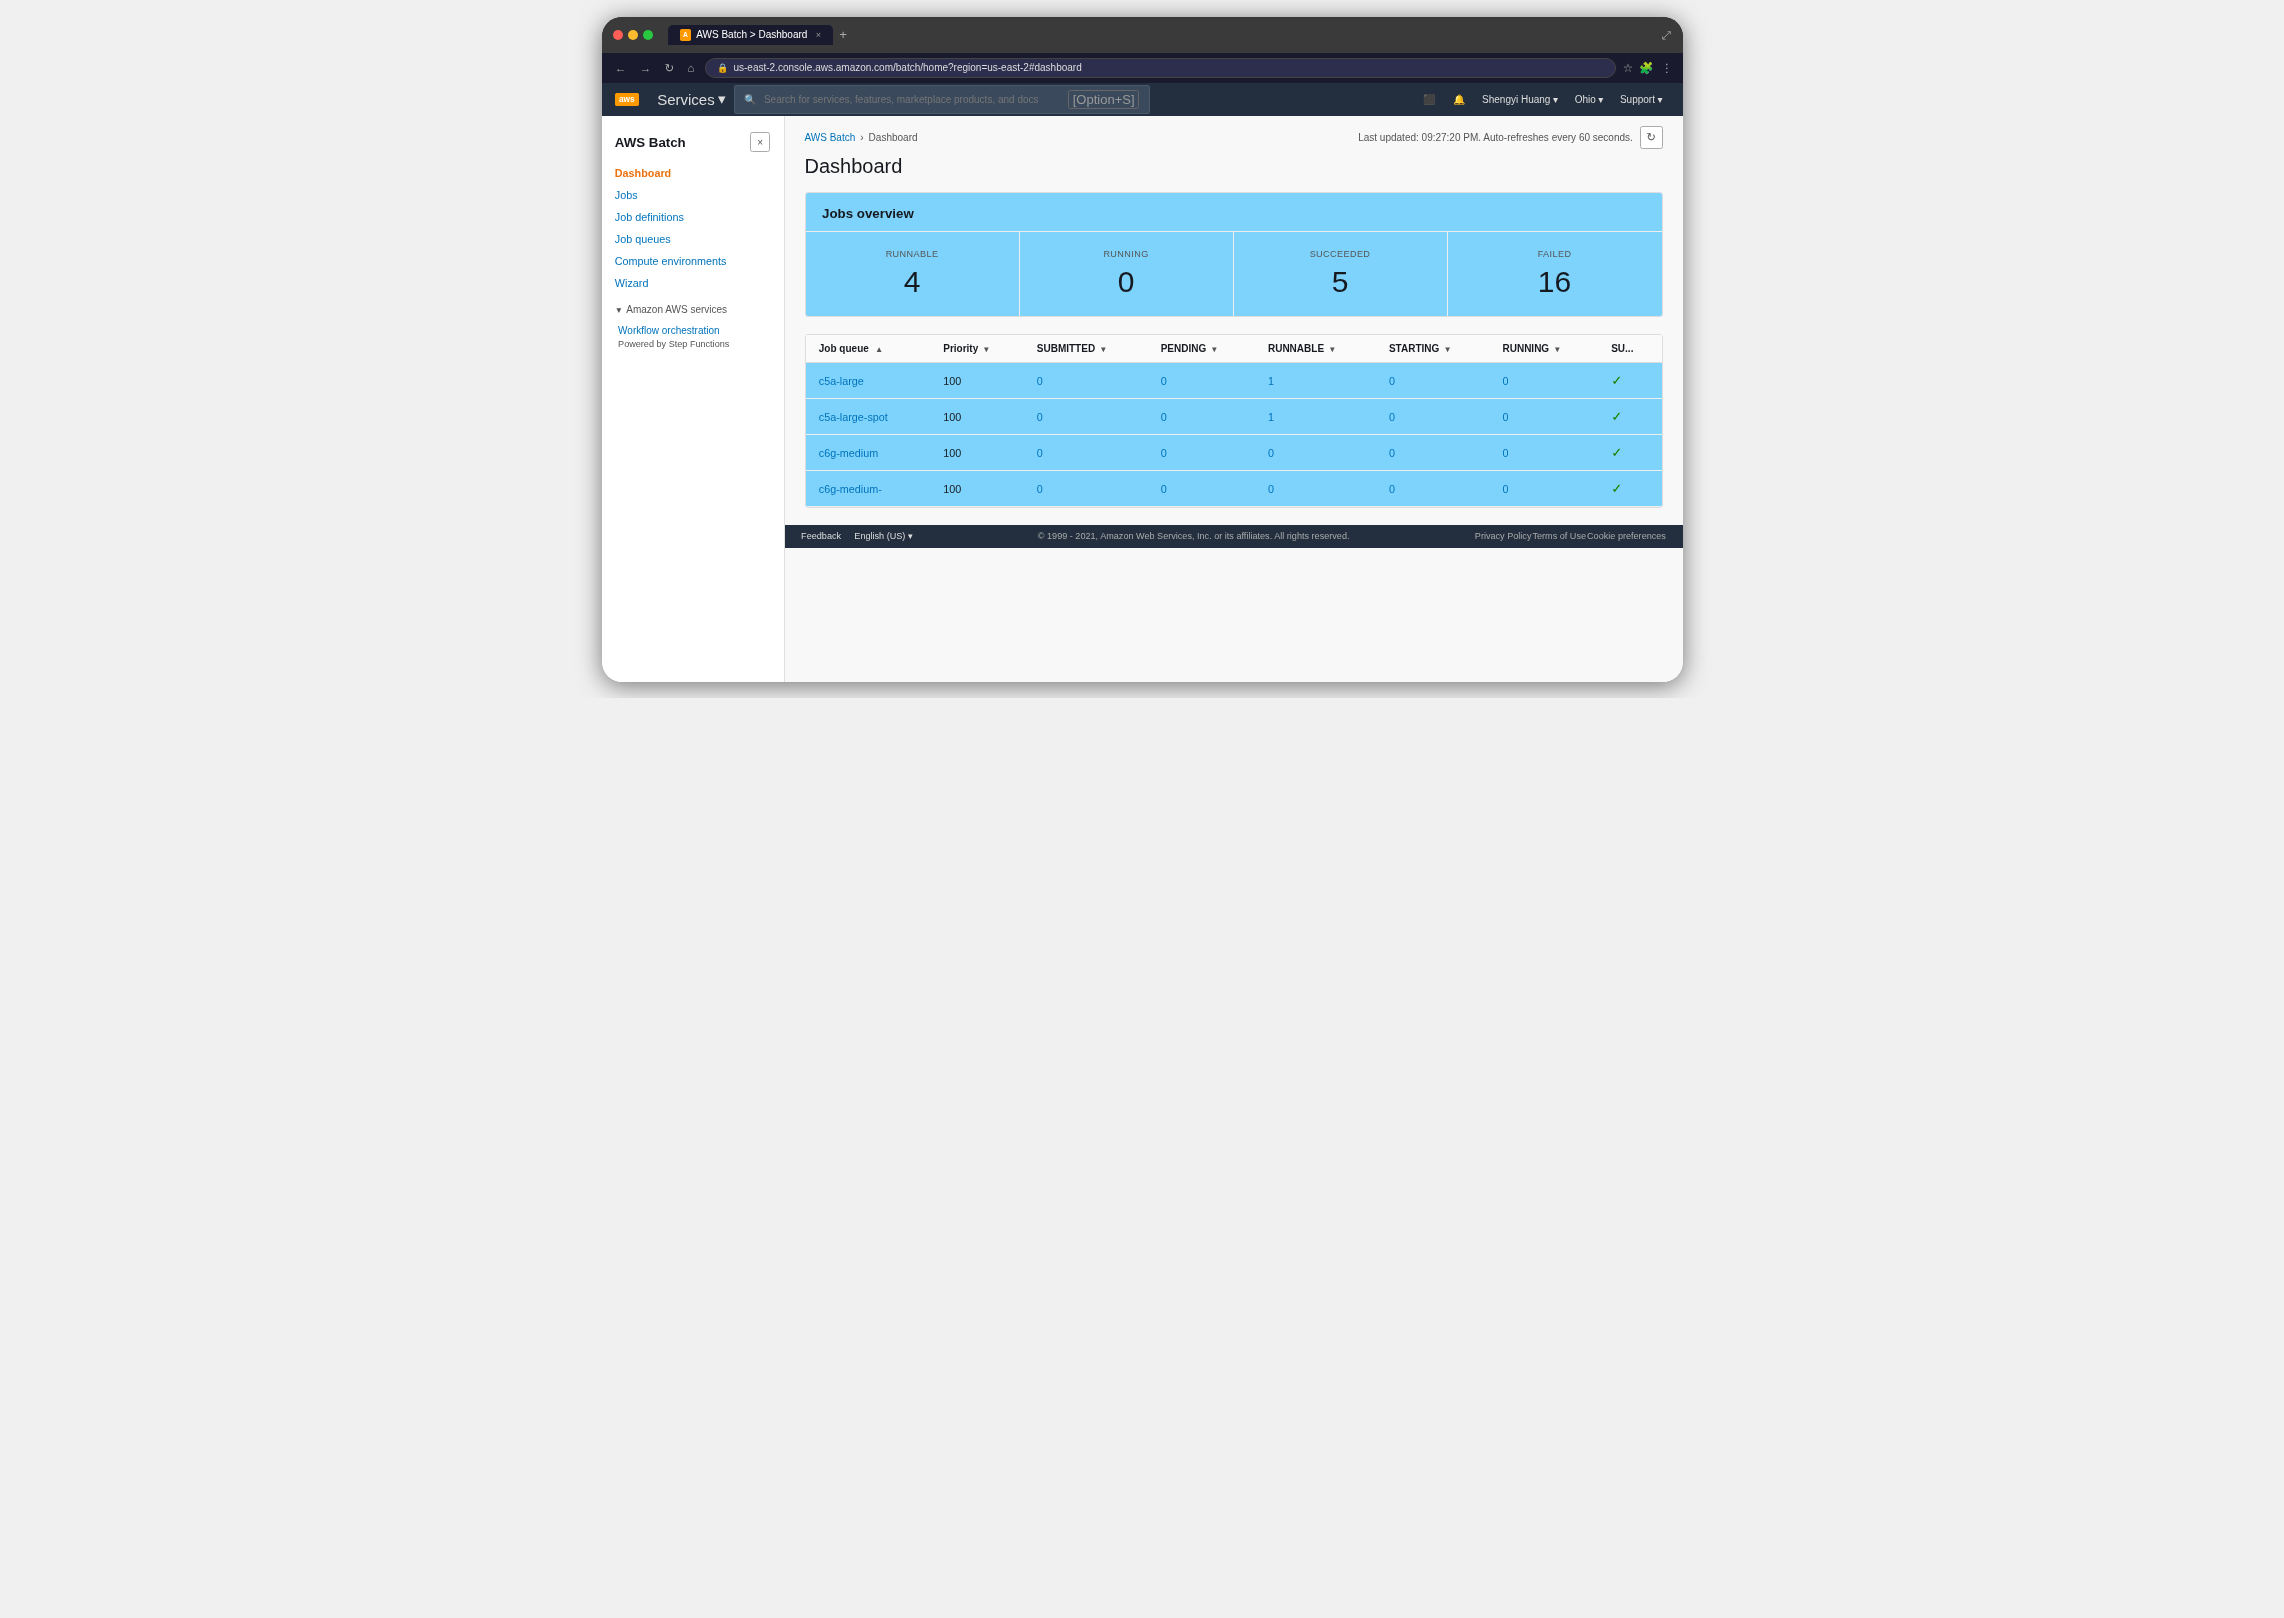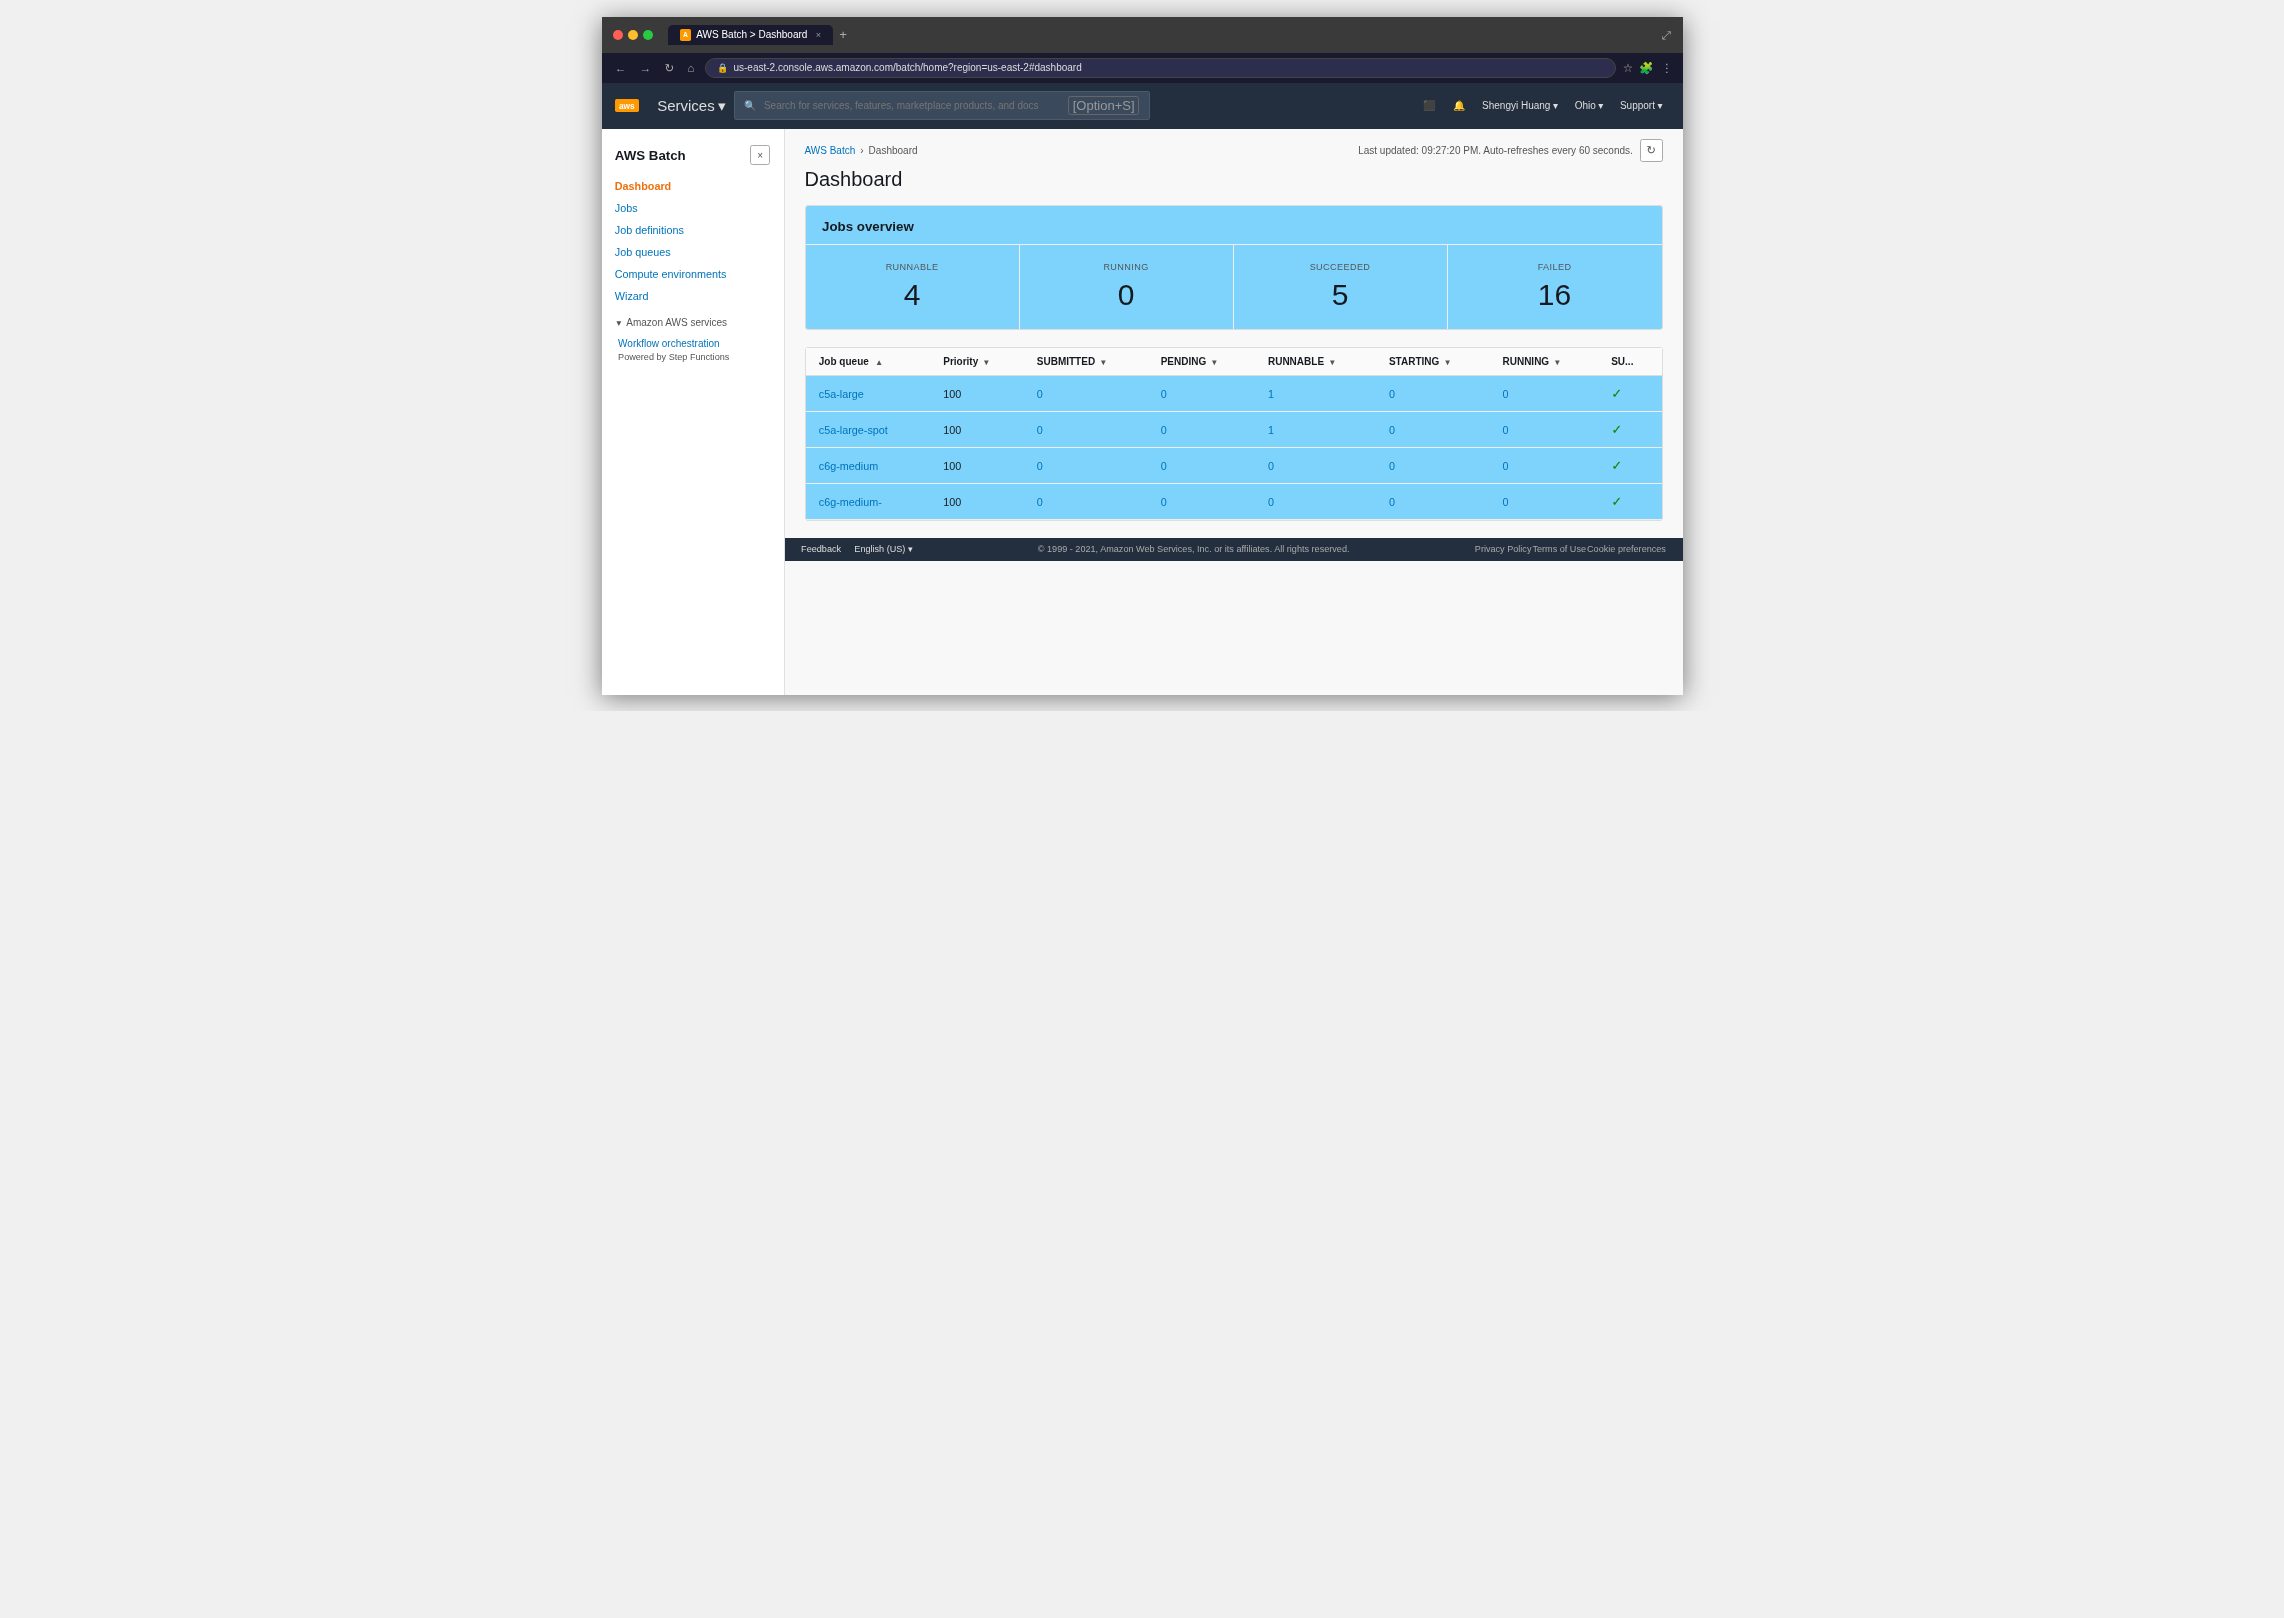--- a/index.html
+++ b/index.html
@@ -1,19 +1,19 @@
 <!DOCTYPE html>
 <html style="font-size:13.3px"><head>
   <meta charset="utf-8">
   <style>
     * { box-sizing: border-box; margin: 0; padding: 0; }
     body { font-family: -apple-system, BlinkMacSystemFont, 'Segoe UI', Arial, sans-serif; background: #f0f0f0; font-size: 10.8px; color: #16191f; }
 
     
-    .browser-chrome { background: #2d2d2d; border-radius: 0; overflow: hidden; width: 1081px; margin: 16.6px auto; box-shadow: 0 3.3px 25px rgba(0,0,0,0.5); }
+    .browser-chrome { background: #2d2d2d; border-radius: 20px; overflow: hidden; width: 1081px; margin: 16.6px auto; box-shadow: 0 3.3px 25px rgba(0,0,0,0.5); }
     .browser-titlebar { background: #3a3a3a; padding: 8.3px 11.6px; display: flex; align-items: center; gap: 8.3px; }
     .traffic-lights { display: flex; gap: 5px; }
     .tl { width: 10px; height: 10px; border-radius: 50%; }
     .tl.red { background: #ff5f57; }
     .tl.yellow { background: #febc2e; }
     .tl.green { background: #28c840; }
     .tab-bar { display: flex; align-items: center; gap: 6.7px; flex: 1; margin-left: 6.7px; }
     .browser-tab { background: #505050; color: #ddd; padding: 4.2px 11.6px; border-radius: 5px 5px 0 0; font-size: 10px; display: flex; align-items: center; gap: 5px; }
     .browser-tab.active { background: #1a1a2e; color: #fff; }
     .tab-favicon { width: 11.6px; height: 11.6px; background: #ff9900; border-radius: 1.7px; display: inline-flex; align-items: center; justify-content: center; font-size: 6.7px; color: white; font-weight: bold; }
@@ -21,21 +21,21 @@
     .new-tab { color: #aaa; font-size: 13.3px; cursor: pointer; }
 
     .browser-toolbar { background: #1a1a2e; padding: 5px 10px; display: flex; align-items: center; gap: 6.7px; }
     .nav-btn { color: #aaa; font-size: 11.6px; background: none; border: none; cursor: pointer; padding: 1.7px 3.3px; }
     .address-bar { flex: 1; background: #2d2d4e; border: 0.8px solid #444; border-radius: 16.6px; padding: 3.3px 11.6px; color: #ddd; font-size: 10px; display: flex; align-items: center; gap: 5px; }
     .address-bar .lock { color: #aaa; font-size: 9.1px; }
     .toolbar-icons { display: flex; align-items: center; gap: 6.7px; }
     .toolbar-icon { color: #aaa; font-size: 11.6px; cursor: pointer; }
 
     
-    .aws-header { background: #232f3e; color: #fff; padding: 0 13.3px; display: flex; align-items: center; gap: 0; height: 46px; }
+    .aws-header { background: #232f3e; color: #fff; padding: 0 13.3px; display: flex; align-items: center; gap: 0; height: 33px; }
     .aws-logo { display: flex; align-items: center; gap: 3.3px; margin-right: 10px; }
     .aws-logo-box { background: #ff9900; color: white; font-weight: bold; font-size: 8.3px; padding: 1.7px 4.2px; border-radius: 1.7px; }
     .services-btn { color: #ddd; font-size: 15px; padding: 6.7px 8.3px; cursor: pointer; display: flex; align-items: center; gap: 3.3px; }
     .search-bar { flex: 1; background: #3a4a5c; border: 0.8px solid #4a5a6c; border-radius: 1.7px; padding: 4.2px 10px; color: #ddd; font-size: 10px; display: flex; align-items: center; gap: 6.7px; max-width: 416px; }
     .search-bar input { background: none; border: none; color: #ddd; font-size: 10px; flex: 1; outline: none; }
     .search-shortcut { color: #999; font-size: 13px; border: 0.8px solid #666; border-radius: 2.5px; padding: 0.8px 3.3px; }
     .header-right { display: flex; align-items: center; gap: 3.3px; margin-left: auto; }
     .header-btn { color: #ddd; font-size: 10px; padding: 3.3px 6.7px; cursor: pointer; display: flex; align-items: center; gap: 2.5px; white-space: nowrap; }
 
     

